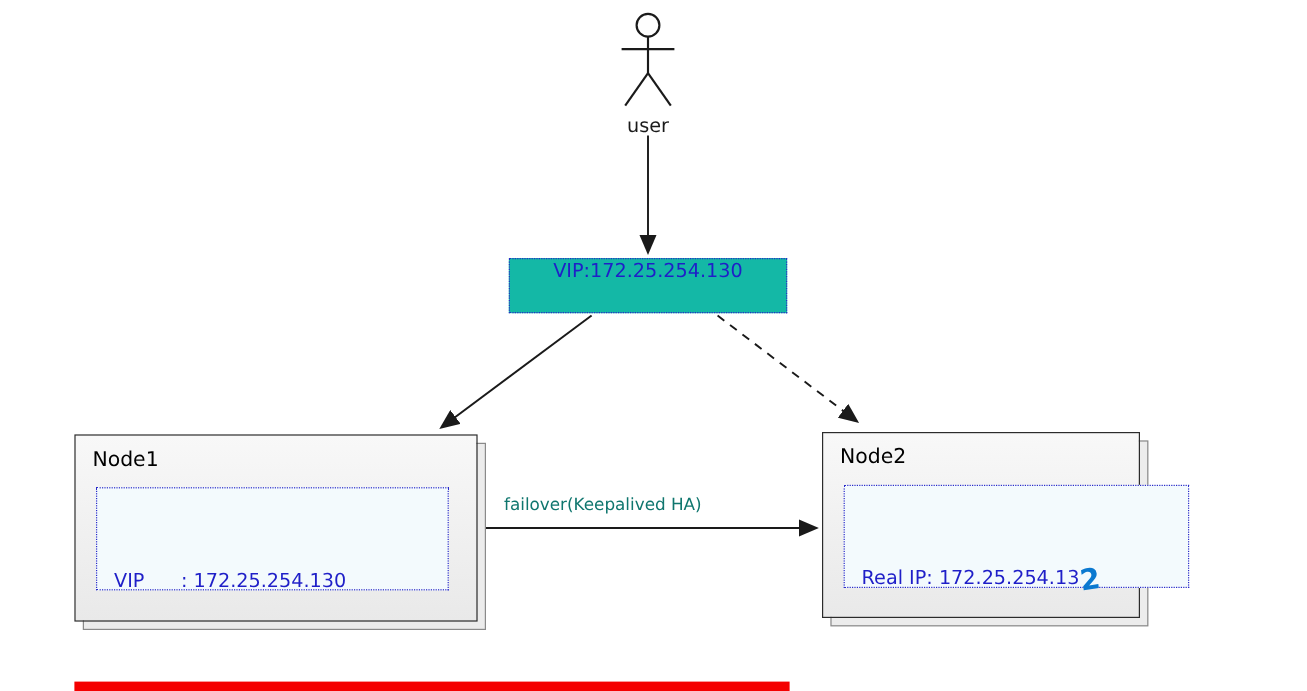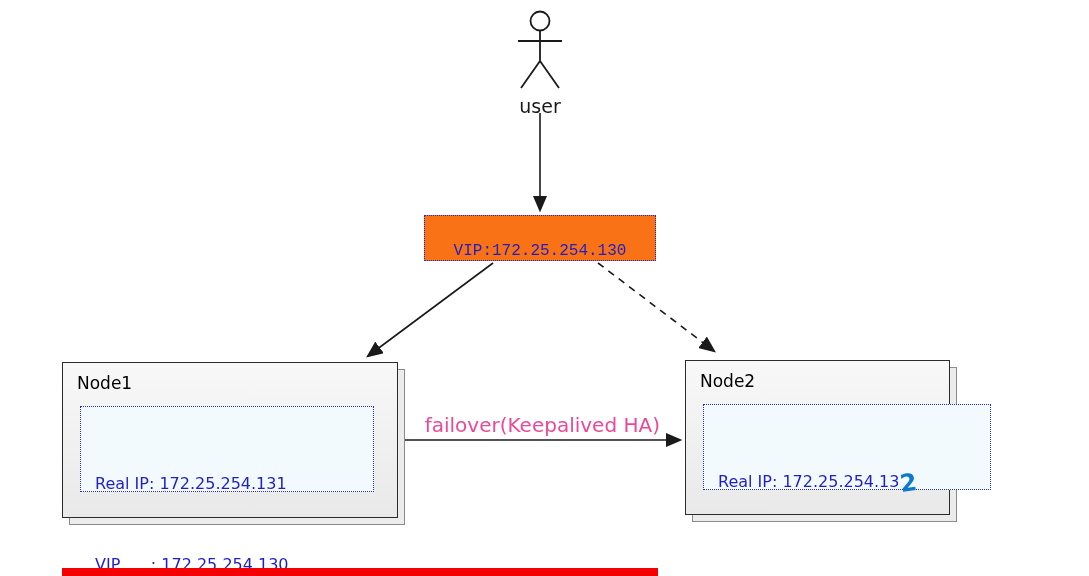--- a/index.html
+++ b/index.html
@@ -20,36 +20,35 @@
     left: 0; top: 0;
     width: 1089px;
     height: 576px;
   }
   .actor-label {
     position: absolute;
     left: 490px;
     top: 95px;
     width: 100px;
     text-align: center;
-    font-size: 19px;
+    font-size: 16px;
     color: #1a1a1a;
   }
   .vip-box {
     position: absolute;
     left: 424px;
     top: 215px;
     width: 232px;
     height: 46px;
-    background: #f97316;
+    background: #14b8a6;
     border: 1.5px dotted #2a2ac8;
     box-sizing: border-box;
     display: flex;
-    align-items: flex-end;
+    align-items: flex-start;
     justify-content: center;
-    font-family: Liberation Mono, monospace;
   }
   .vip-box .vip-text {
     color: #1f1fc8;
     font-size: 16px;
   }
   .node {
     position: absolute;
   }
   .node-shadow {
     position: absolute;
@@ -102,23 +101,23 @@
     transform: rotate(-8deg);
     vertical-align: -4px;
     margin-left: 1px;
     line-height: 0;
   }
   .failover-label {
     position: absolute;
     left: 420px;
     top: 413px;
     width: 240px;
-    text-align: right;
-    font-size: 20px;
-    color: #ec4899;
+    text-align: left;
+    font-size: 14px;
+    color: #0f766e;
   }
   .red-bar {
     position: absolute;
     left: 62px;
     top: 568px;
     width: 596px;
     height: 8px;
     background: #f40000;
   }
 </style>
@@ -157,21 +156,20 @@
     <span class="vip-text">VIP:172.25.254.130</span>
   </div>
 
   <div class="failover-label">failover(Keepalived HA)</div>
 
   <div class="node" id="node1">
     <div class="node-shadow"></div>
     <div class="node-body">
       <div class="node-title">Node1</div>
       <div class="ip-box">
-        <div>Real IP: 172.25.254.131</div>
         <div>VIP      : 172.25.254.130</div>
       </div>
     </div>
   </div>
 
   <div class="node" id="node2">
     <div class="node-shadow"></div>
     <div class="node-body">
       <div class="node-title">Node2</div>
       <div class="ip-box">

